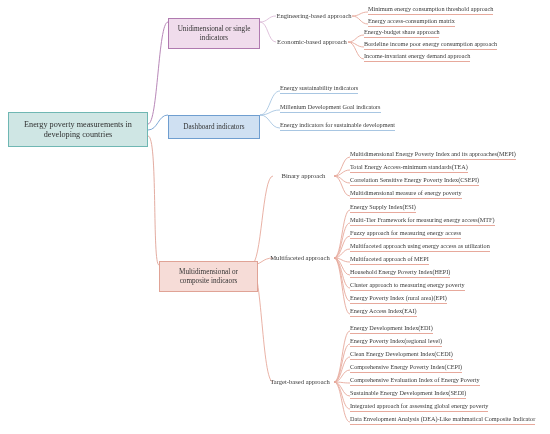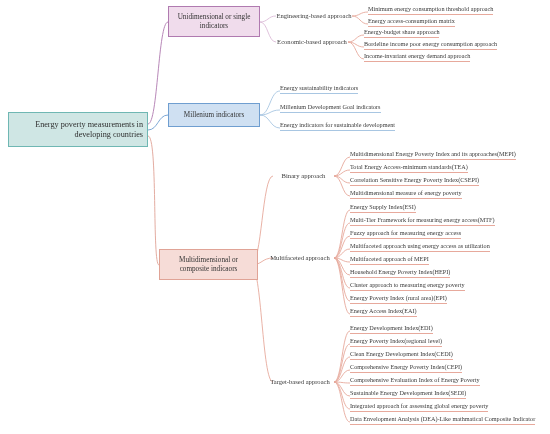--- a/index.html
+++ b/index.html
@@ -16,31 +16,32 @@
   svg.links{position:absolute;left:0;top:0;width:550px;height:434px;pointer-events:none;}
 
   .node{position:absolute;box-sizing:border-box;}
 
   
   .root{
     left:8px;top:112px;width:140px;height:35px;
     background:#cfe6e4;
     border:1px solid #6fb7b3;
     display:flex;align-items:center;justify-content:center;
-    text-align:right;line-height:1.15;
+    text-align:center;line-height:1.15;
     font-size:8.2px;color:#2f2f2f;
     padding:2px 4px;
   }
 
   
   .l1{
     display:flex;align-items:center;justify-content:center;
     text-align:center;line-height:1.15;
     font-size:7.2px;padding:2px 4px;
     border:1px solid;
+    margin-top:12px;
   }
   .l1.purple{background:#f0dcec;border-color:#b07ab0;color:#333;}
   .l1.blue{background:#cfe0f2;border-color:#6f9ed0;color:#333;}
   .l1.pink{background:#f6dcd7;border-color:#e0a396;color:#333;}
 
   #n-uni{left:168px;top:6px;width:92px;height:31px;}
   #n-dash{left:168px;top:103px;width:92px;height:24px;}
   #n-multi{left:159px;top:249px;width:99px;height:31px;}
 
   
@@ -110,21 +111,21 @@
       <path d="M334,382 C342,382 342,396 350,396" stroke="#e7a99c"></path>
       <path d="M334,382 C342,382 342,409 350,409" stroke="#e7a99c"></path>
       <path d="M334,382 C342,382 342,422 350,422" stroke="#e7a99c"></path>
     </g>
   </svg>
 
   <div class="node root">Energy poverty measurements in developing countries</div>
 
   <div class="node l1 purple" id="n-uni">Unidimensional or single indicators</div>
 
-  <div class="node l1 blue" id="n-dash">Millenium indicators</div>
+  <div class="node l1 blue" id="n-dash">Dashboard indicators</div>
 
   <div class="node l1 pink" id="n-multi">Multidimensional or composite indicaors</div>
 
   <div class="node l2" style="left:276px;top:12px;width:76px;">Engineering-based approach</div>
 
   <div class="node l2" style="left:276px;top:38px;width:72px;">Economic-based approach</div>
 
   <div class="node l2" style="left:273px;top:172px;width:61px;">Binary approach</div>
 
   <div class="node l2" style="left:266px;top:254px;width:68px;">Multifaceted approach</div>

